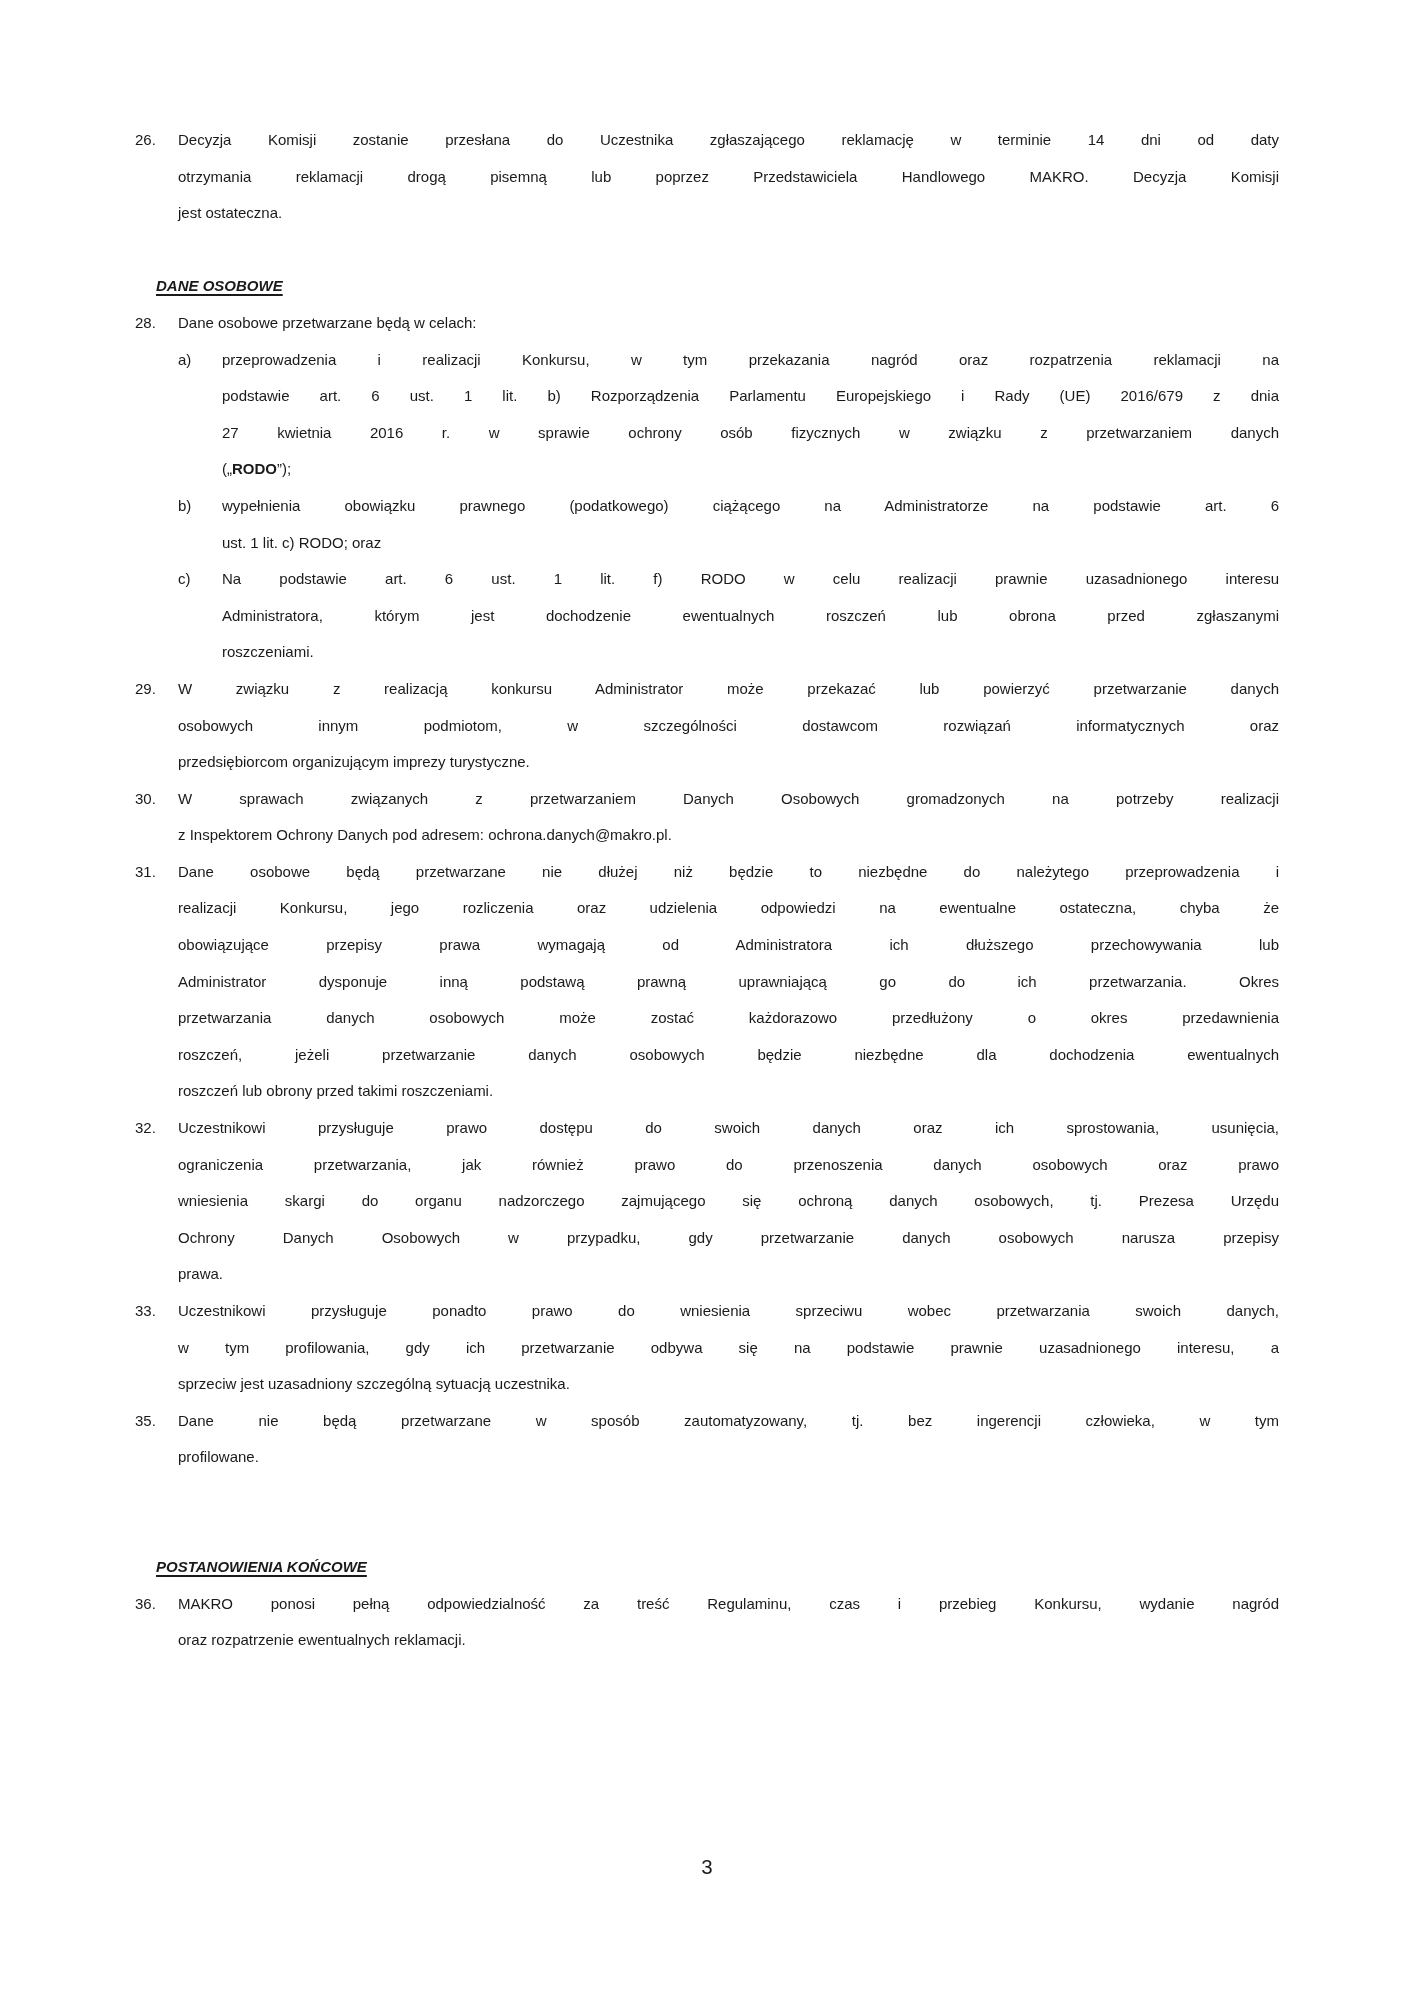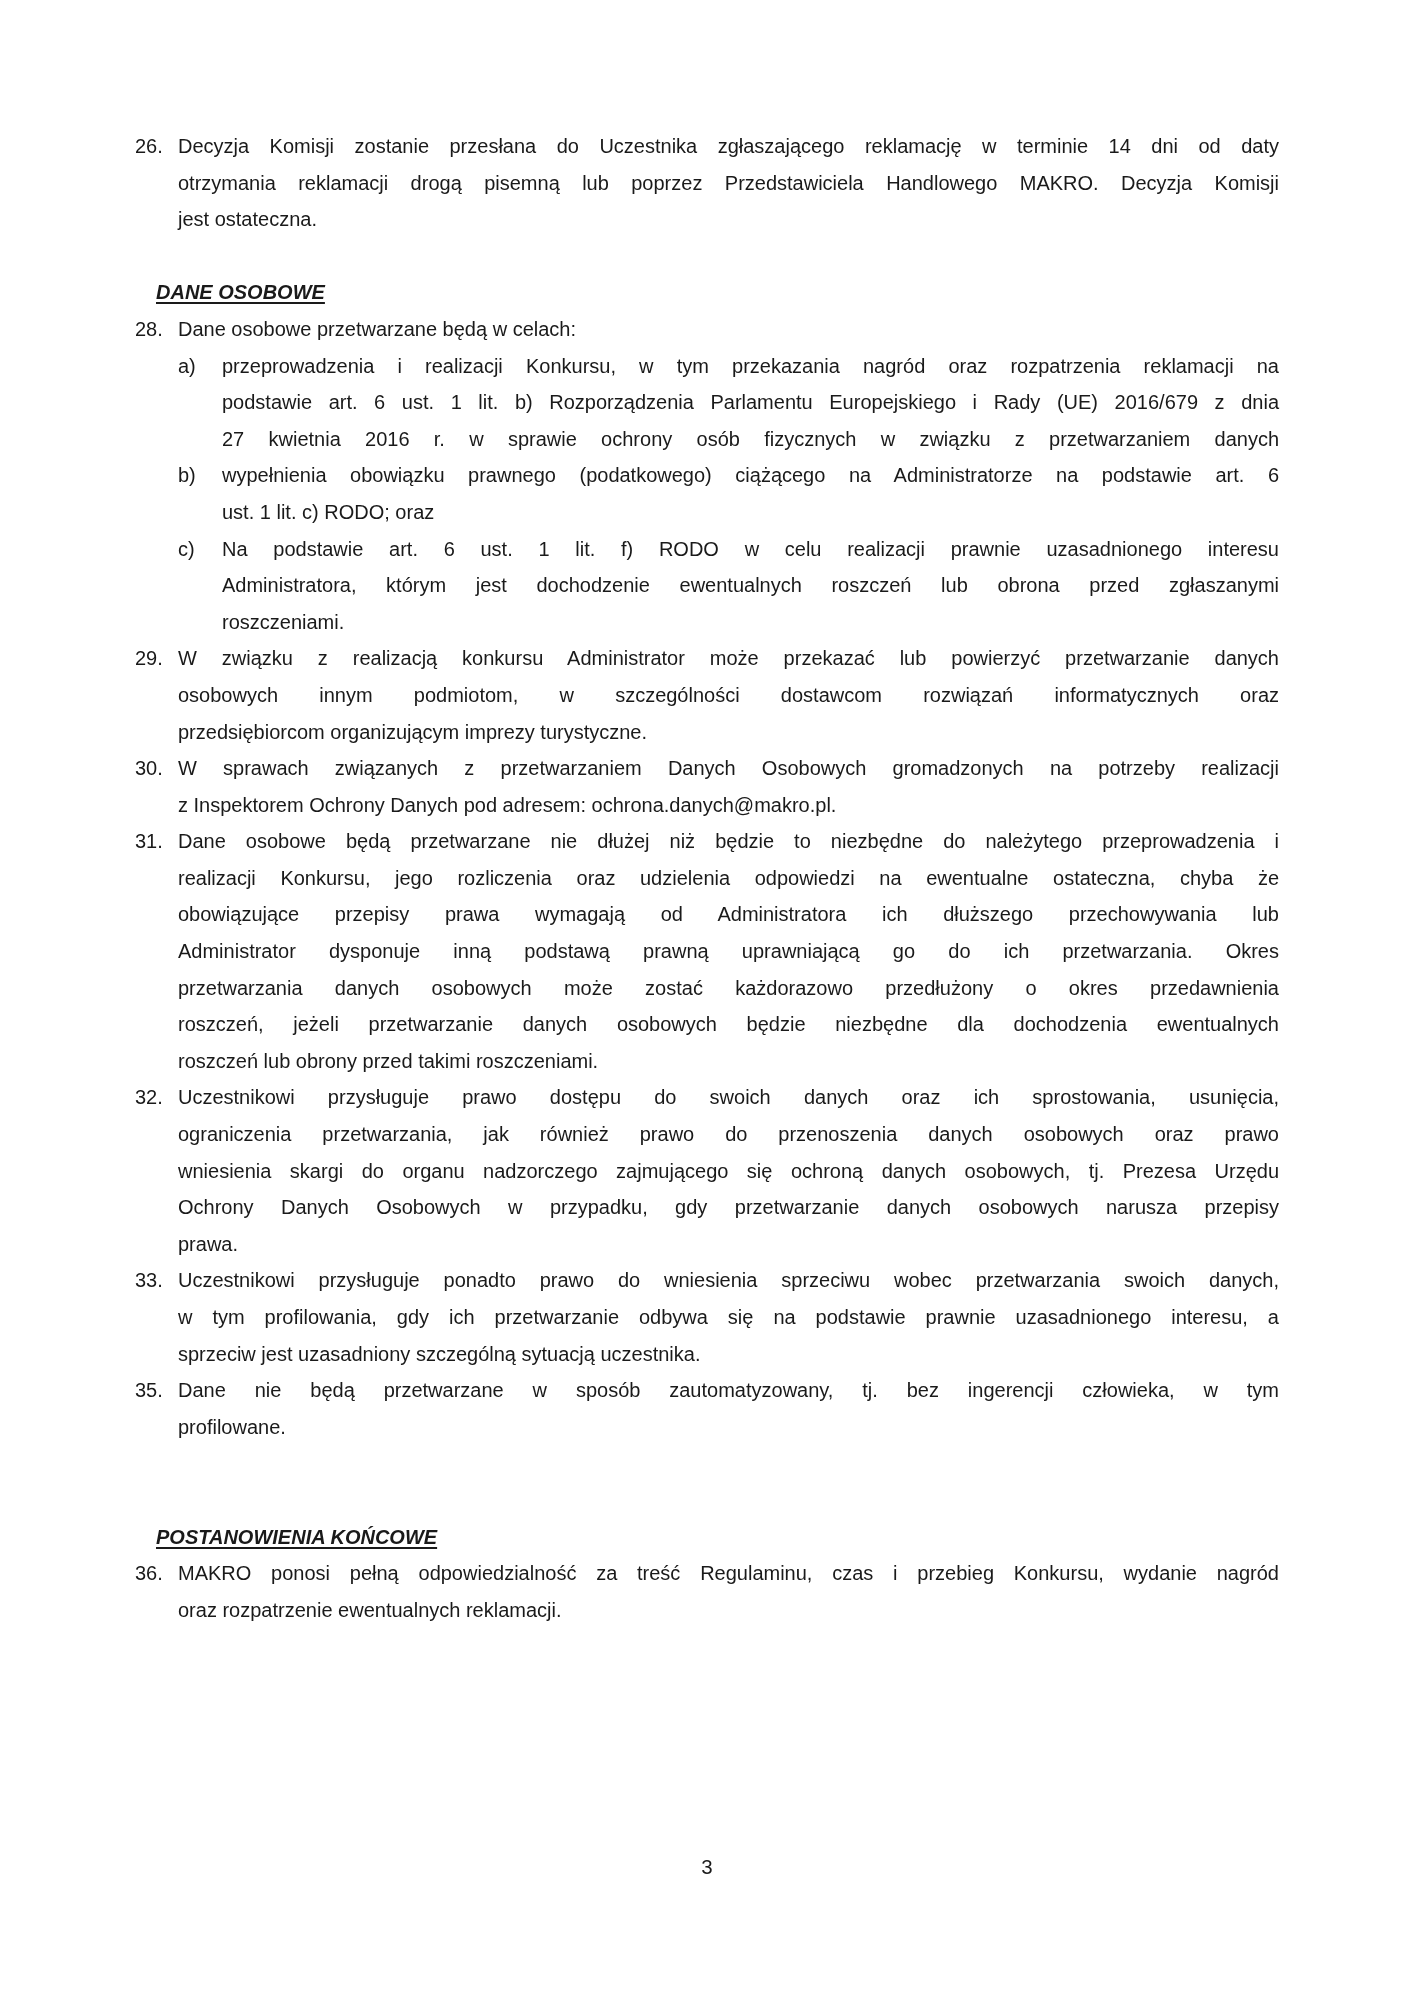--- a/index.html
+++ b/index.html
@@ -2,22 +2,22 @@
 <html><head>
 <meta charset="utf-8">
 <style>
   html, body { margin: 0; padding: 0; background: #ffffff; }
   body {
     width: 1414px; height: 2000px; position: relative; overflow: hidden;
     font-family: "Liberation Sans", sans-serif; color: #1a1a1a;
   }
   .page { position: absolute; left: 0; top: 0; width: 1414px; height: 2000px; }
   .flow {
-    position: absolute; left: 135px; top: 128px; width: 1144px;
-    font-size: 20px; line-height: 36.6px;
+    position: absolute; left: 135px; top: 122px; width: 1144px;
+    font-size: 15px; line-height: 36.6px;
   }
   .item { position: relative; }
   .num { position: absolute; left: 0; top: 0; width: 43px; white-space: nowrap; }
   .body { margin-left: 43px; }
   .sub { position: relative; margin-left: 43px; }
   .sub .lbl { position: absolute; left: 0; top: 0; width: 44px; }
   .sub .body { margin-left: 44px; }
   .ln { display: block; white-space: nowrap; height: 36.6px; overflow: visible; }
   .ln.j { text-align: justify; text-align-last: justify; white-space: normal; }
   .heading {
@@ -56,20 +56,21 @@
       <div class="body">
         <span class="ln">Dane osobowe przetwarzane będą w celach:</span>
       </div>
 
       <div class="sub">
         <span class="lbl">a)</span>
         <div class="body">
           <span class="ln j">przeprowadzenia i realizacji Konkursu, w tym przekazania nagród oraz rozpatrzenia reklamacji na</span>
           <span class="ln j">podstawie art. 6 ust. 1 lit. b) Rozporządzenia Parlamentu Europejskiego i Rady (UE) 2016/679 z dnia</span>
           <span class="ln j">27 kwietnia 2016 r. w sprawie ochrony osób fizycznych w związku z przetwarzaniem danych</span>
+          <span class="ln"><span>(„</span><span class="b">RODO</span><span>”);</span></span>
         </div>
       </div>
 
       <div class="sub">
         <span class="lbl">b)</span>
         <div class="body">
           <span class="ln j">wypełnienia obowiązku prawnego (podatkowego) ciążącego na Administratorze na podstawie art. 6</span>
           <span class="ln">ust. 1 lit. c) RODO; oraz</span>
         </div>
       </div>

